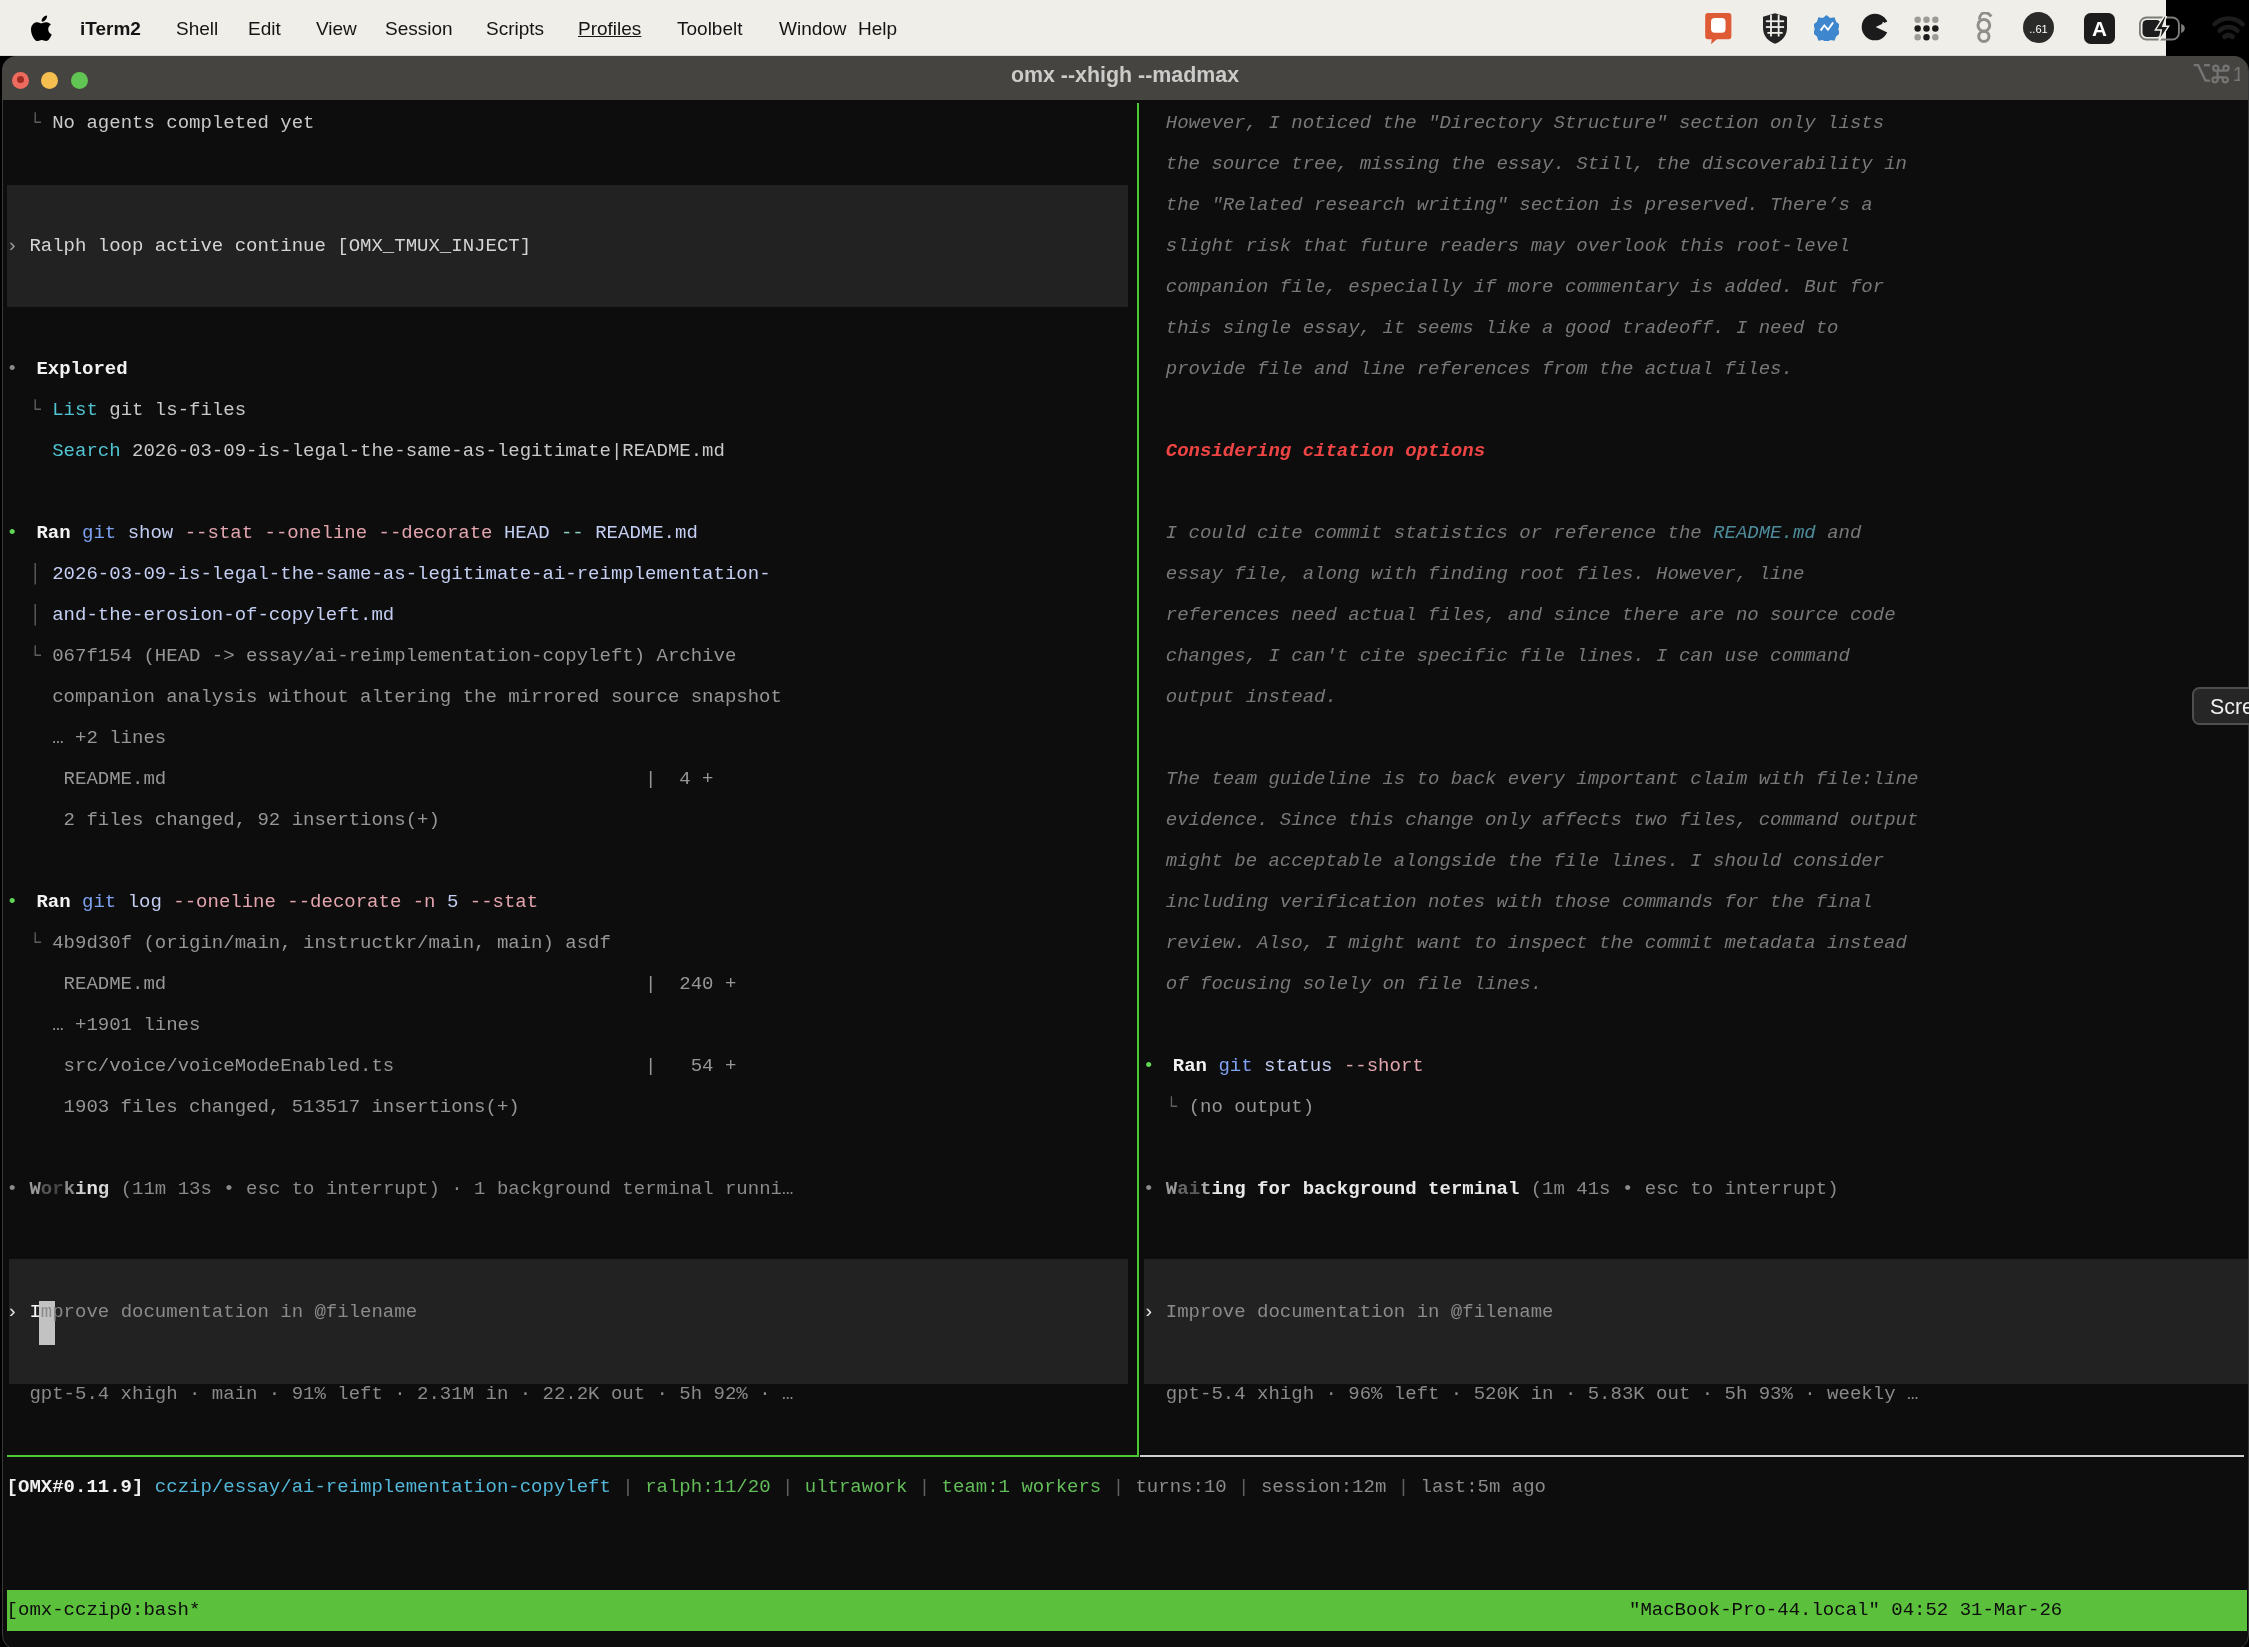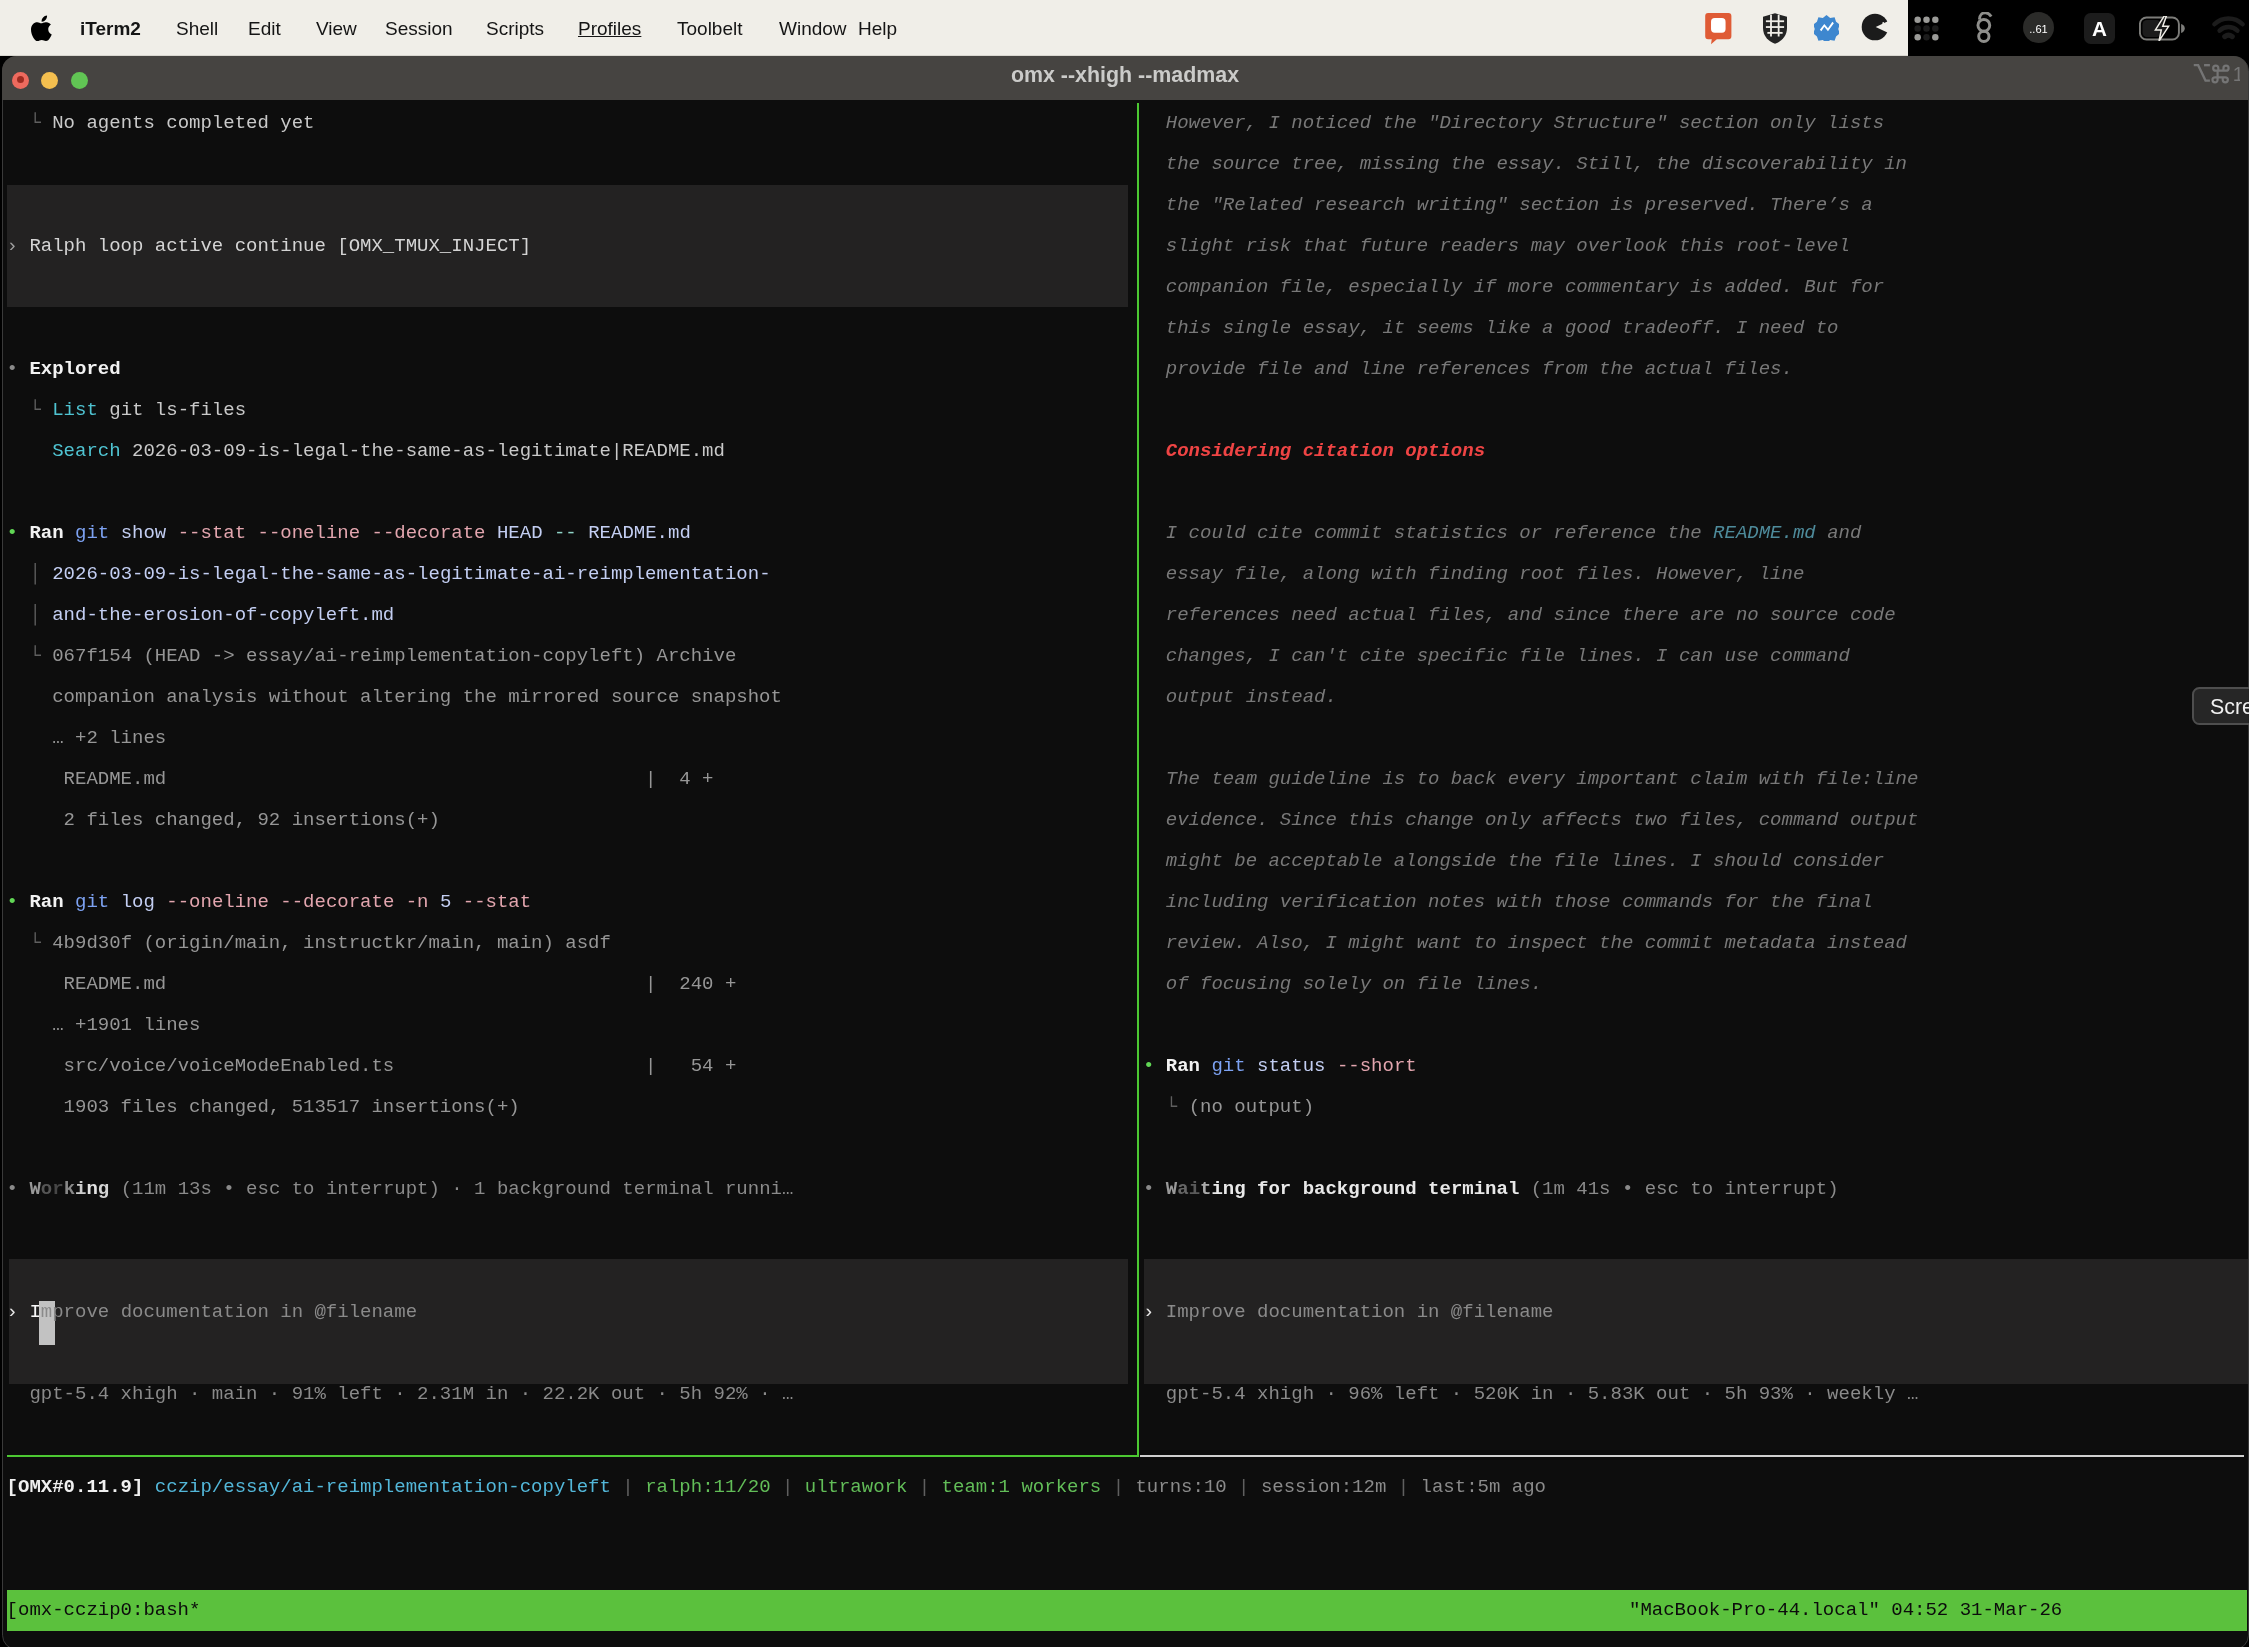--- a/index.html
+++ b/index.html
@@ -1,31 +1,31 @@
 <!DOCTYPE html>
 <html style="font-size:11.8px"><head>
 <meta charset="utf-8">
 <style>
   html,body{margin:0;padding:0;}
   body{width:2250px;height:1648px;background:#000;position:relative;overflow:hidden;font-family:"Liberation Sans",sans-serif;}
   .abs{position:absolute;}
   
-  #menubar{position:absolute;left:0;top:0;width:1908px;height:56px;background:#f0eee8;border-bottom:0.7px solid #d9d7d0;box-sizing:border-box;}
+  #menubar{position:absolute;left:0;top:0;width:2166px;height:56px;background:#f0eee8;border-bottom:0.7px solid #d9d7d0;box-sizing:border-box;}
   .mi{position:absolute;top:0;height:56px;line-height:58px;font-size:19px;color:#151515;}
   .mi.b{font-weight:bold;}
   
   #win{position:absolute;left:1.5px;top:56px;width:2247px;height:1594px;background:#0d0d0d;border:1.5px solid #3a3a3a;border-radius:14.8px;box-sizing:border-box;}
   #titlebar{position:absolute;left:2.2px;top:56px;width:2246px;height:44px;background:#464441;border-radius:14.8px 14.8px 0 0;}
   .tl{position:absolute;top:72px;width:17px;height:17px;border-radius:50%;}
   #wtitle{position:absolute;left:0;top:63px;width:2250px;text-align:center;font-size:21.4px;font-weight:bold;color:#cbcbc9;}
   
   pre.pane{position:absolute;top:103px;margin:0;font-family:"Liberation Mono",monospace;font-size:19px;line-height:41px;white-space:pre;color:#c9c9c9;}
   .box{position:absolute;background:#232222;}
   
-  .wh{color:#f2f2f2;font-weight:bold;}
+  .wh{color:#f2f2f2;font-weight:bold;margin-left:7px;}
   .tree{color:#5f5f5f;}
   .gy{color:#969696;}
   .dg{color:#8a8a8a;}
   .blu{color:#7da2f2;}
   .lav{color:#c3cef2;}
   .pk{color:#e2a5ae;font-family:Liberation Mono, monospace;}
   .tl2{color:#8fd3c7;}
   .cy{color:#4fc3d1;}
   .grn{color:#61d655;}
   .it{font-style:italic;color:#787878;}

